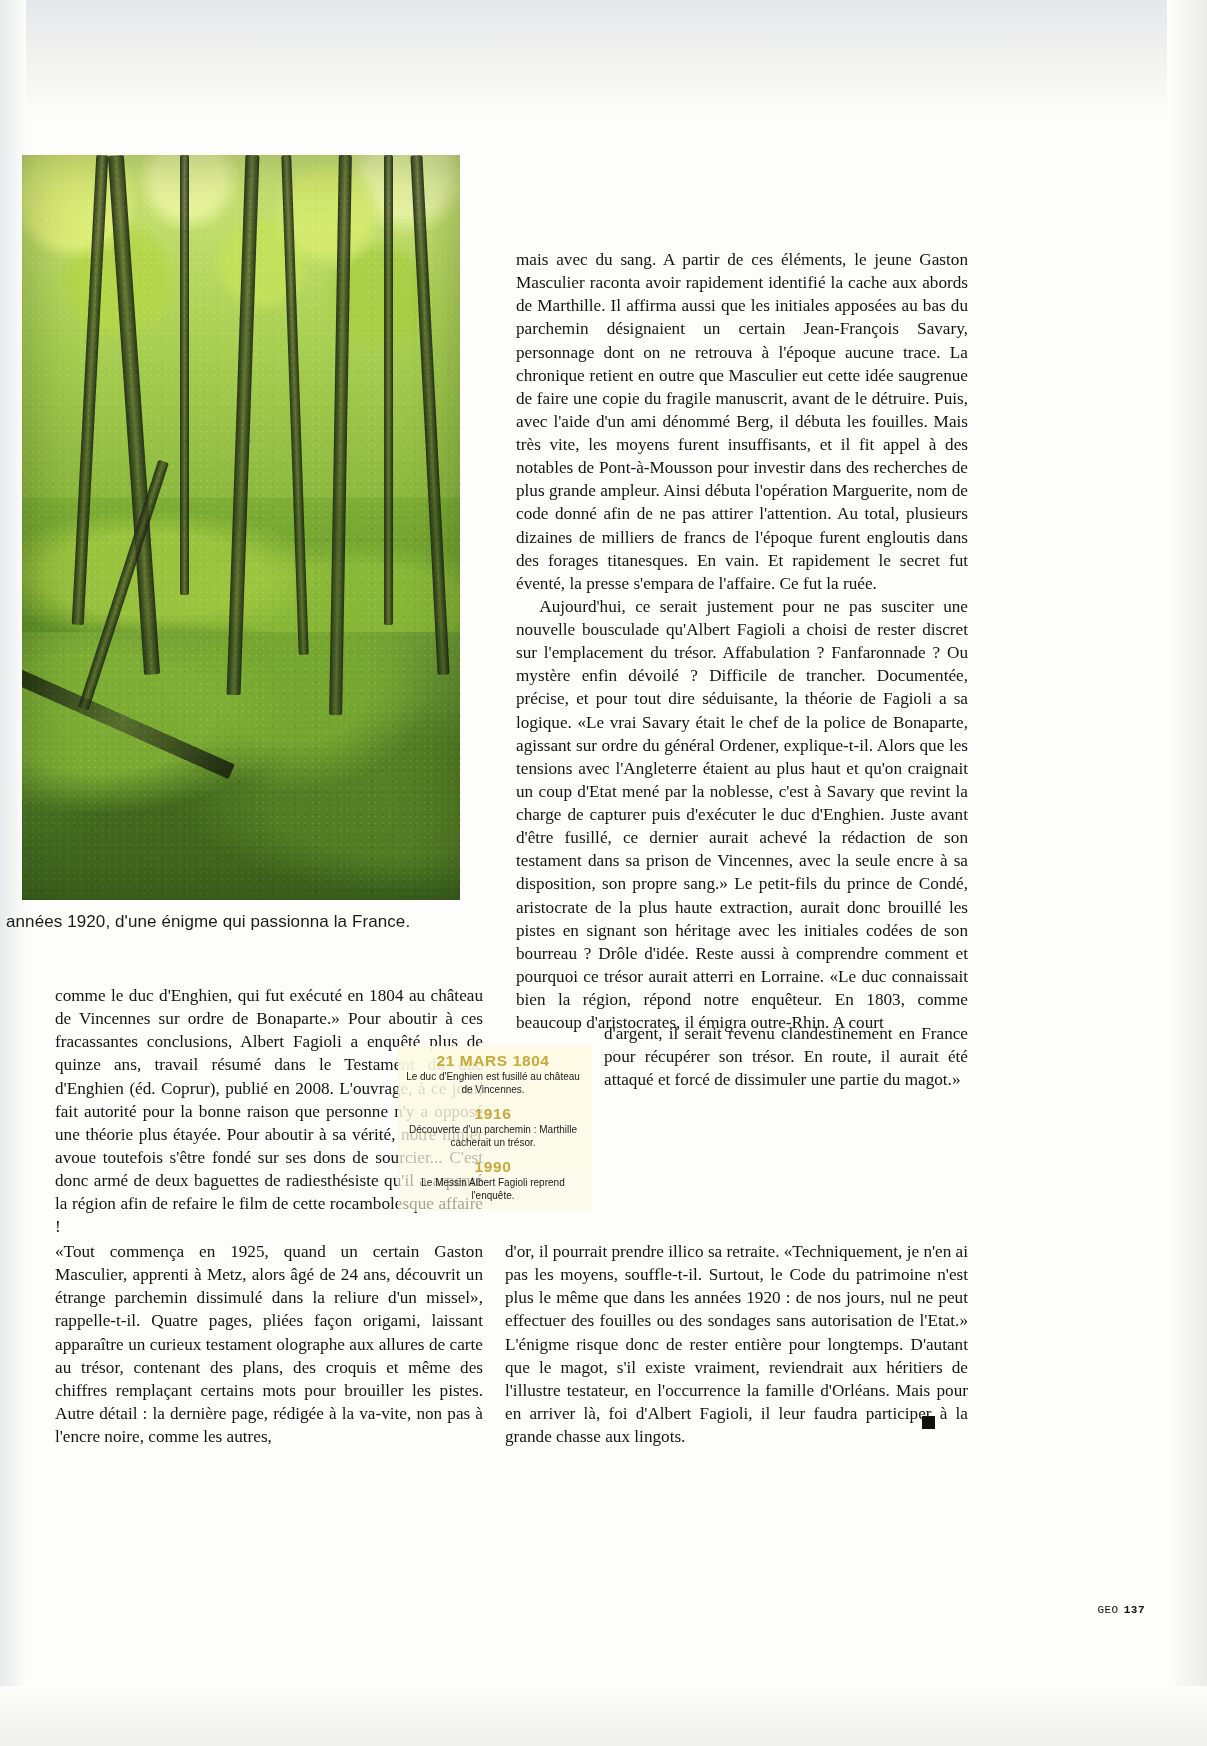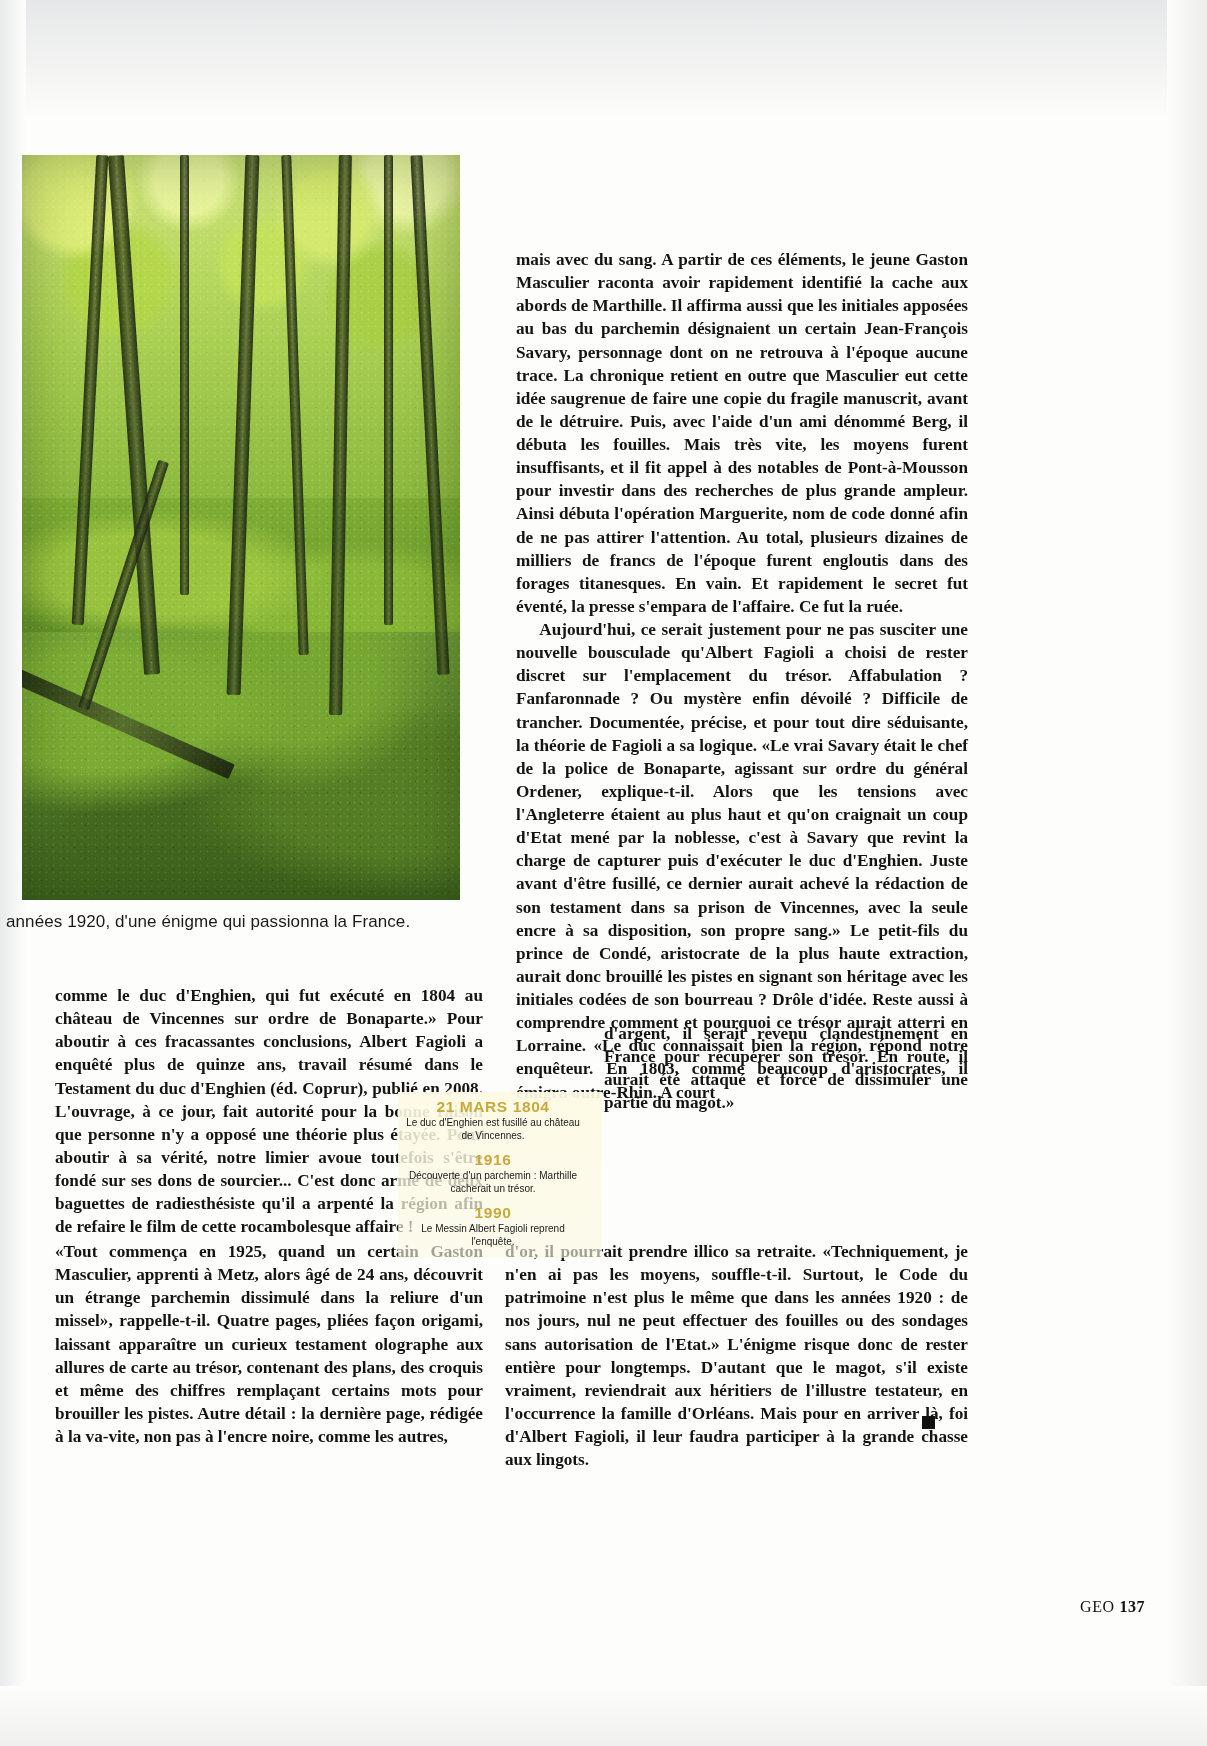--- a/index.html
+++ b/index.html
@@ -118,21 +118,21 @@
 
   
   .col {
     position: absolute;
     font-size: 17.2px;
     line-height: 1.345;
     text-align: justify;
     color: #141414;
     font-family: "Liberation Serif", serif;
   }
-  .col p { margin: 0; text-indent: 1.35em; font-weight: bold; }
+  .col p { margin: 0; text-indent: 1.35em; }
   .col p.noindent { text-indent: 0; }
 
   #col-right-top {
     left: 516px;
     top: 248px;
     width: 452px;
   }
   #col-left-bottom {
     left: 55px;
     top: 984px;
@@ -153,25 +153,24 @@
     top: 1240px;
     width: 463px;
   }
 
   
   .timeline {
     position: absolute;
     left: 398px;
     top: 1046px;
     width: 182px;
-    padding: 6px 18px 10px 4px;
+    padding: 6px 8px 10px 4px;
     text-align: center;
     background: linear-gradient(to bottom, rgba(253,250,228,0.95), rgba(252,249,226,0.6));
     font-family: "Liberation Sans", sans-serif;
-    margin-top: 46px;
   }
   .tl-date {
     color: #c8a93a;
     font-weight: bold;
     font-size: 15.5px;
     letter-spacing: 0.6px;
     margin-bottom: 1px;
   }
   .tl-text {
     font-size: 10px;
@@ -179,22 +178,22 @@
     line-height: 1.25;
     margin-bottom: 9px;
   }
   .tl-text:last-child { margin-bottom: 0; }
 
   
   .footer {
     position: absolute;
     right: 62px;
     bottom: 130px;
-    font-family: Liberation Serif, serif;
-    font-size: 16px;
+    font-family: Liberation Mono, monospace;
+    font-size: 11px;
     letter-spacing: 0.5px;
   }
   .footer .brand { color: #111; }
   .footer .pageno { font-weight: bold; color: #111; margin-left: 5px; }
 
   .end-square {
     position: absolute;
     left: 922px;
     top: 1416px;
     width: 13px;

